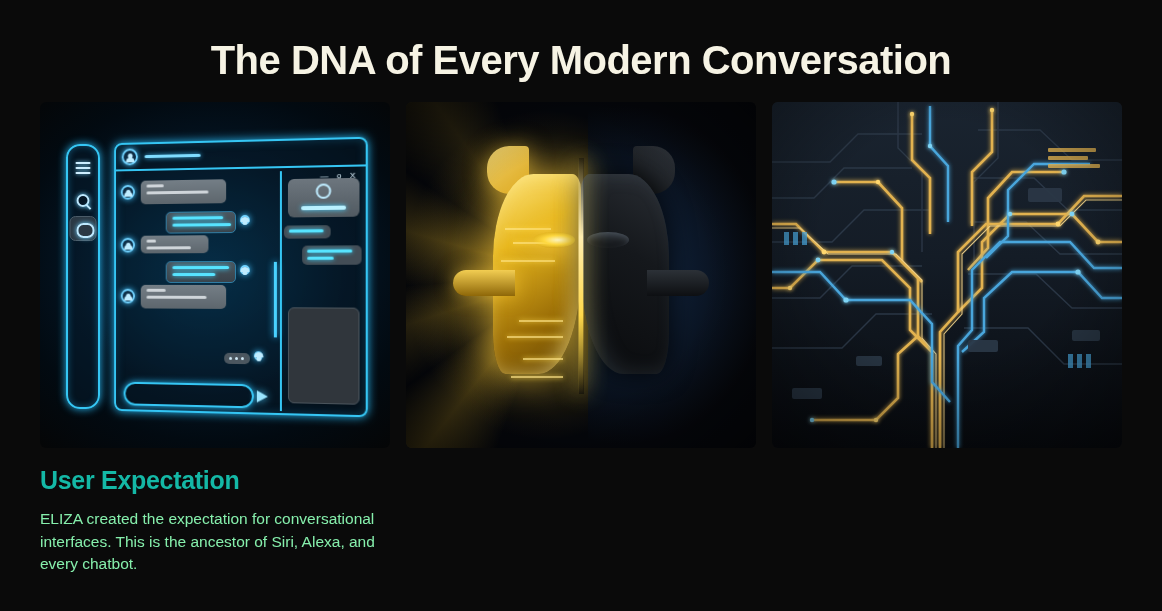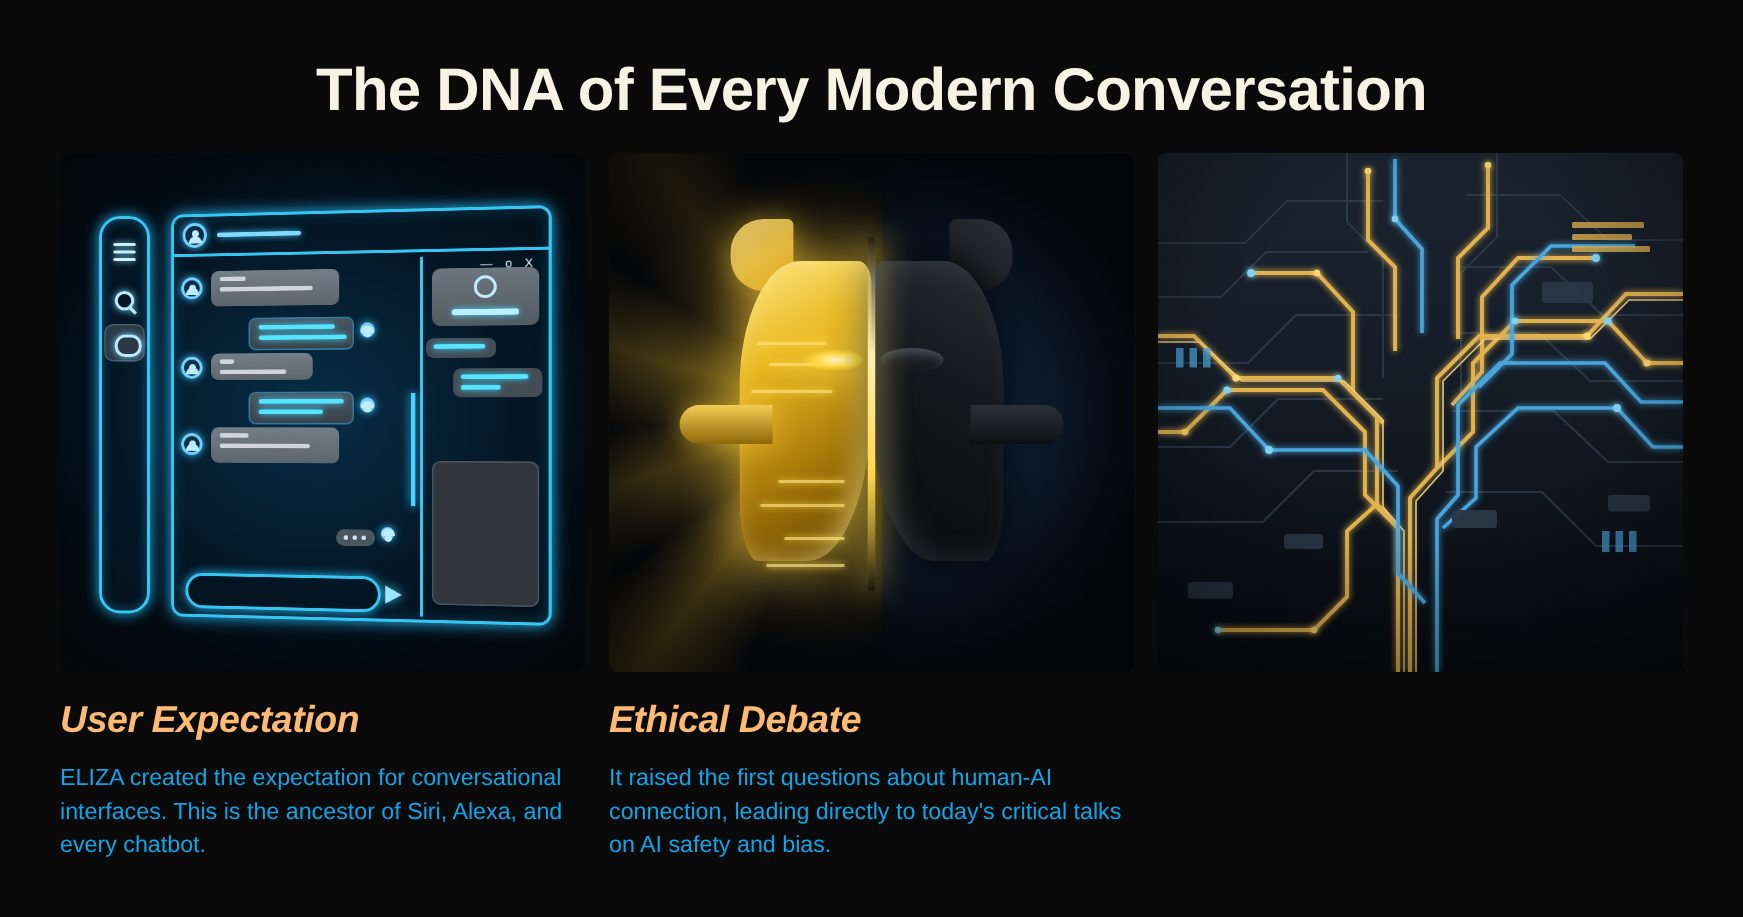--- a/index.html
+++ b/index.html
@@ -154,23 +154,23 @@
     width:5px; height:236px; background:linear-gradient(180deg,rgba(255,238,160,0),#ffeeb0,#ffd84a,rgba(255,216,74,0));
     box-shadow:0 0 22px #ffda52; }
 
   
   .c3 { background:linear-gradient(180deg,#1a2430 0%,#141c26 45%,#080b10 100%); }
   .c3 .cv { position:absolute; inset:0; }
 
   
   .cols { position:absolute; top:466px; left:40px; width:1084px; display:flex; gap:16px; }
   .col { width:350px; flex:0 0 350px; }
-  .col-title { font-size:25px; font-weight:700; color:#fdba74; letter-spacing:-0.3px;
-               margin-bottom:13px;font-style:italic; }
-  .col-body { font-size:15.5px; line-height:1.46; color:#0ea5e9; }
+  .col-title { font-size:25px; font-weight:700; color:#14b8a6; letter-spacing:-0.3px;
+               margin-bottom:13px; }
+  .col-body { font-size:15.5px; line-height:1.46; color:#86efac; }
 </style>
 </head>
 <body>
 
 <div class="slide">
 
   <div class="slide-title">The DNA of Every Modern Conversation</div>
 
   <div class="cards">
 
@@ -383,20 +383,16 @@
     </div>
 
   </div>
 
   <div class="cols">
     <div class="col">
       <div class="col-title">User Expectation</div>
       <div class="col-body">ELIZA created the expectation for conversational interfaces. This is the ancestor of Siri, Alexa, and every chatbot.</div>
     </div>
     <div class="col">
-      <div class="col-title">Ethical Debate</div>
-      <div class="col-body">It raised the first questions about human-AI connection, leading directly to today's critical talks on AI safety and bias.</div>
-    </div>
-    <div class="col">
     </div>
   </div>
 
 </div>
 
 </body></html>

